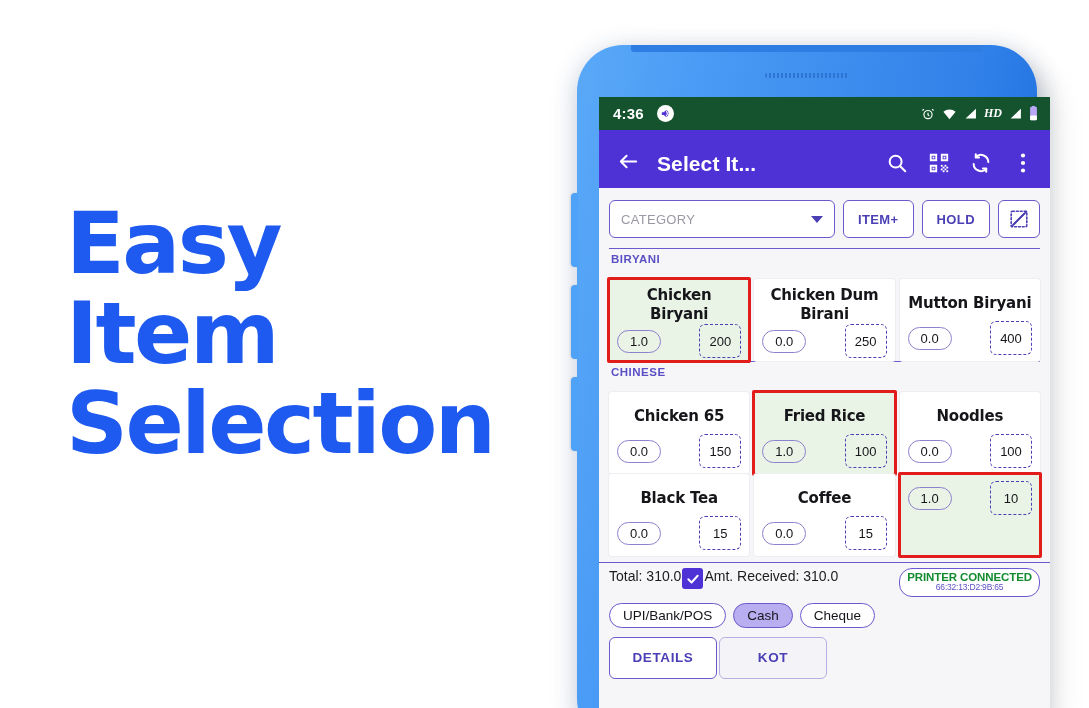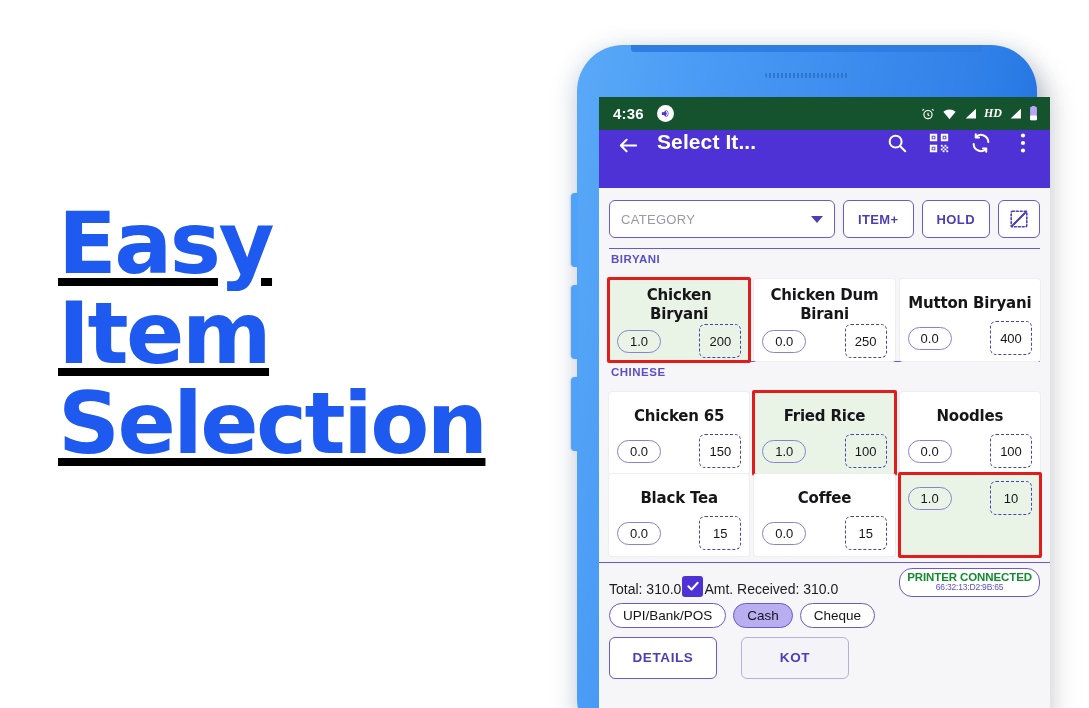--- a/index.html
+++ b/index.html
@@ -7,23 +7,22 @@
     width: 1089px; height: 708px;
     overflow: hidden;
     background: #ffffff;
     font-family: "Liberation Sans", sans-serif;
   }
   #stage { position: relative; width: 1089px; height: 708px; background: #fff; overflow: hidden; }
 
   
   .promo {
     position: absolute;
-    left: 58px; top: 198px;
+    left: 66px; top: 198px;
     width: 500px;
-    text-decoration: underline;
   }
   .promo-line {
     font-family: "DejaVu Sans", sans-serif;
     font-weight: 700;
     font-size: 86px;
     line-height: 90px;
     letter-spacing: -2.5px;
     color: #1E5AEF;
     white-space: nowrap;
   }
@@ -93,22 +92,22 @@
     display: flex; align-items: center; justify-content: center;
     font-size: 11px; line-height: 1;
   }
   .sb-right { margin-left: auto; display: flex; align-items: center; gap: 7px; }
   .sb-right svg { display: block; }
   .sb-hd { font-size: 12px; font-weight: 700; font-style: italic; font-family: "Liberation Serif", serif; }
 
   
   .appbar {
     height: 58px; background: #4E32D6;
-    display: flex; align-items: flex-start;
-    padding: 0 12px 4px 14px; color: #fff;
+    display: flex; align-items: flex-end;
+    padding: 0 12px 12px 14px; color: #fff;
   }
   .ab-back { width: 30px; height: 30px; display:flex; align-items:center; justify-content:center; }
   .ab-title {
     font-size: 21px; font-weight: 700; margin-left: 14px;
     letter-spacing: .1px; white-space: nowrap;
   }
   .ab-actions { margin-left: auto; display: flex; align-items: center; gap: 16px; padding-right: 2px; }
   .ab-ico { width: 26px; height: 26px; display:flex; align-items:center; justify-content:center; }
 
   
@@ -178,21 +177,21 @@
   }
   .price {
     min-width: 42px; height: 23px; padding: 16px 8px;
     border: 1.5px dashed #4b3fb5; border-radius: 6px;
     display: flex; align-items: center; justify-content: center;
     font-size: 13px; color: #15151a; background: transparent;
   }
 
   
   .bottom-wrap { margin-top: 6px; border-top: 1.5px solid #6a5acd; padding: 5px 10px 0 10px; }
-  .sum-row1 { display: flex; align-items: flex-end; gap: 1px; }
+  .sum-row1 { display: flex; align-items: flex-start; gap: 1px; }
   .sum-txt { font-size: 14px; color: #1b1b20; white-space: nowrap; }
   .chk {
     width: 21px; height: 21px; border-radius: 3px; background: #4E32D6;
     display: flex; align-items: center; justify-content: center; color: #fff;
     flex: 0 0 auto;
   }
   .printer {
     margin-left: auto;
     border: 1px solid #6a5acd; border-radius: 13px; background: #fff;
     padding: 2px 7px 3px 7px; text-align: center; line-height: 1.08;
@@ -201,21 +200,21 @@
   .printer .p2 { font-size: 8.5px; color: #5b4fc4; letter-spacing: -.2px; white-space: nowrap; }
   .pay-row { display: flex; align-items: center; gap: 7px; margin-top: 6px; }
   .pay {
     height: 25px; padding: 0 13px; border-radius: 13px;
     border: 1px solid #6a5acd; background: #fff;
     display: flex; align-items: center; justify-content: center;
     font-size: 13.5px; color: #14141a;
   }
   .pay.active { background: #b8aef0; border-color: #6a5acd; }
 
-  .action-row { display: flex; align-items: center; gap: 24px; padding: 9px 10px 10px 10px; }
+  .action-row { display: flex; align-items: center; gap: 2px; padding: 9px 10px 10px 10px; }
   .act {
     height: 42px; border-radius: 6px;
     display: flex; align-items: center; justify-content: center;
     font-size: 13.5px; font-weight: 600; letter-spacing: .6px;
   }
   .act.ghost { flex: 0 0 108px; border: 1px solid #6a5acd; background: #fff; color: #4b3fb5; }
   .act.ghost2 { flex: 0 0 108px; border: 1px solid #b6b0e0; background: #f4f4f8; color: #4b3fb5; }
   .act.primary { flex: 1 1 auto; background: #4E32D6; color: #fff; }
 </style>
 </head>

